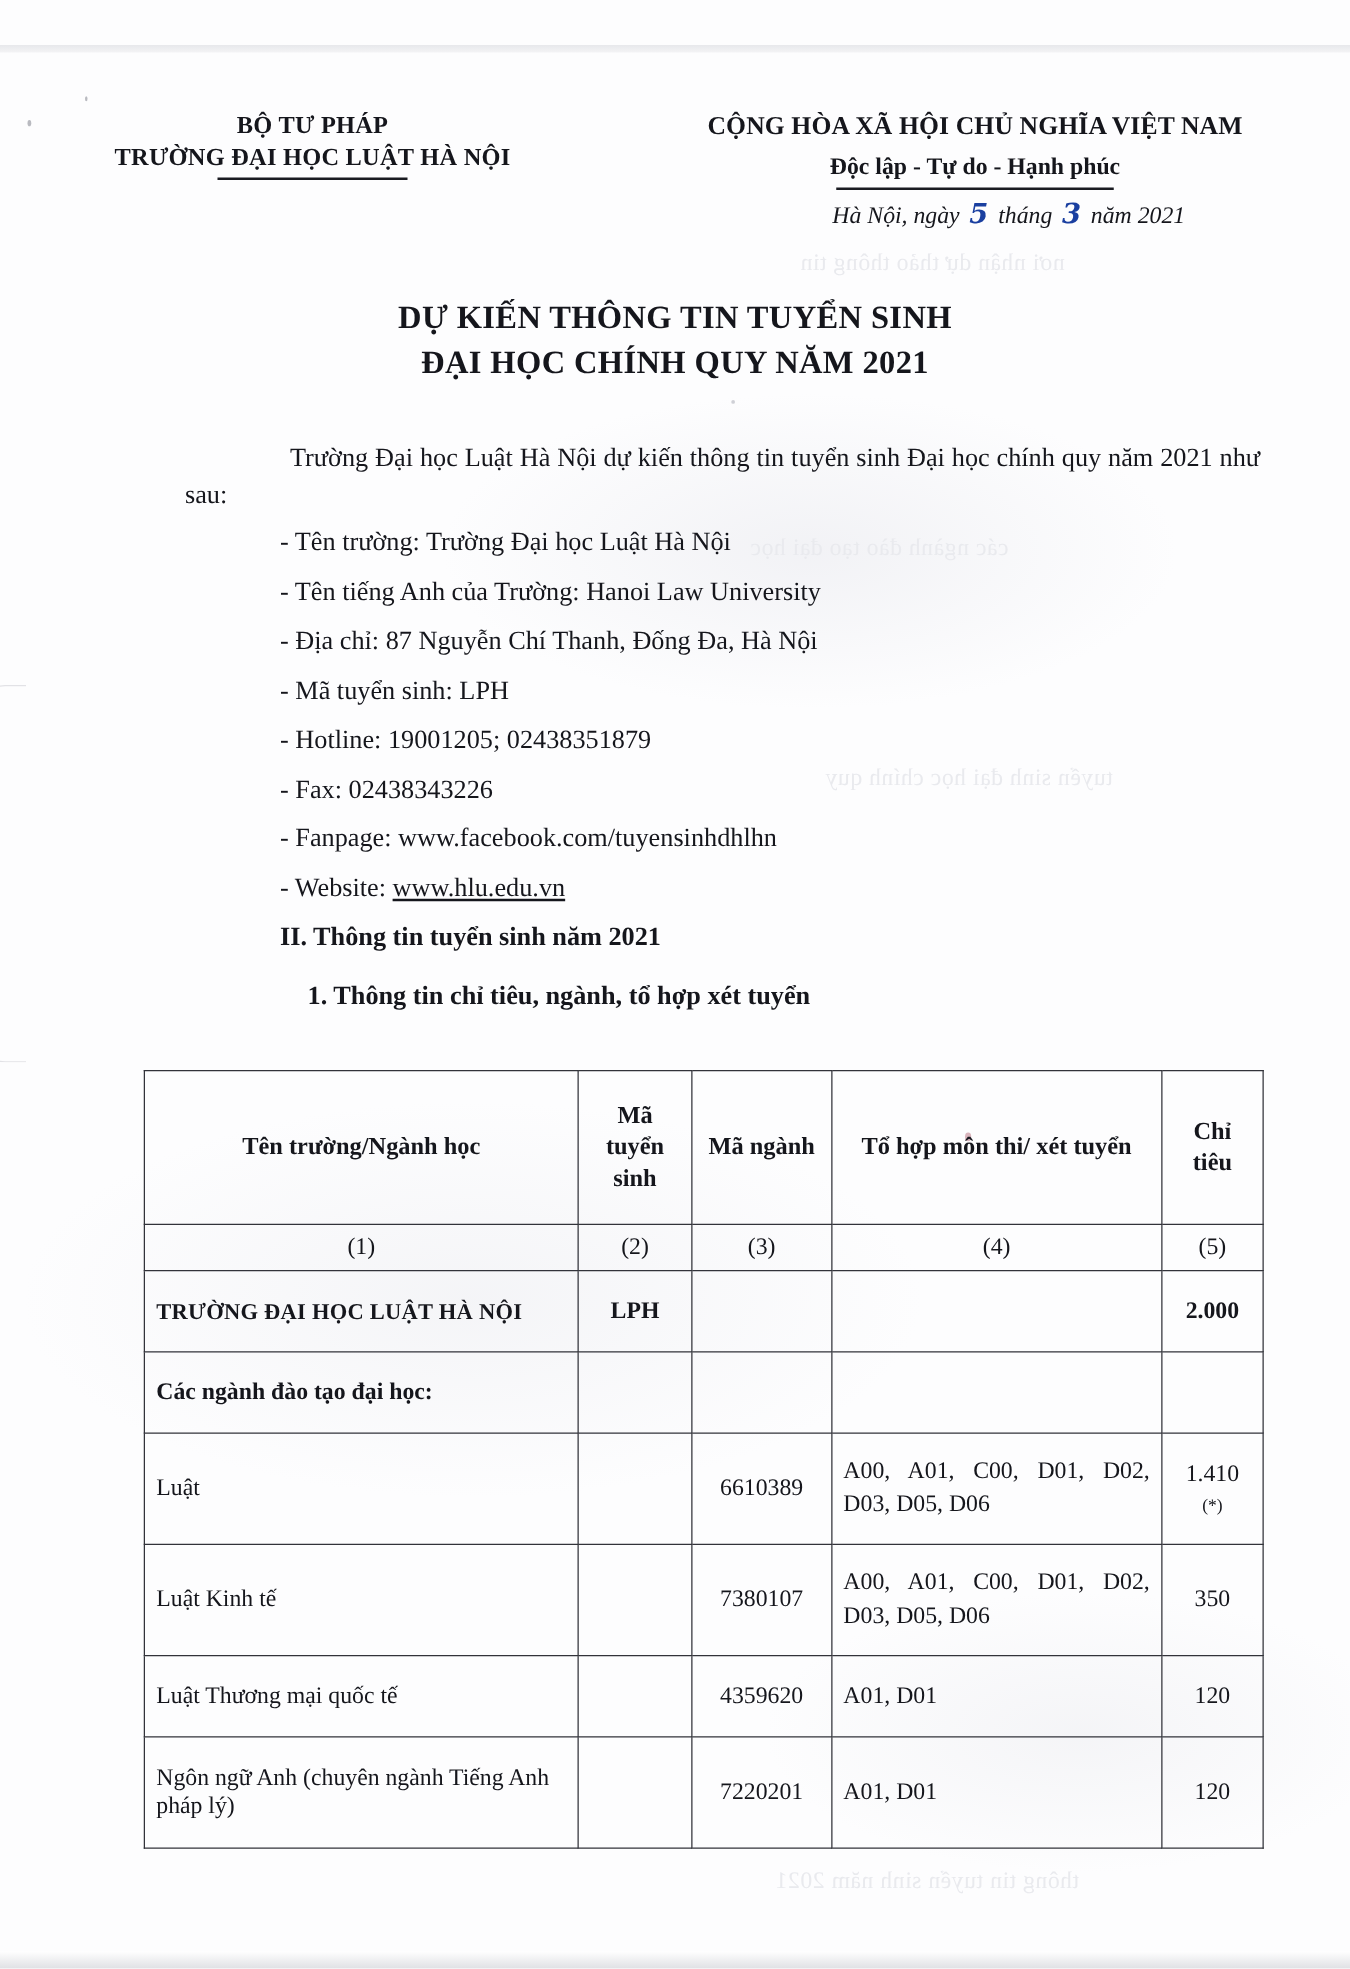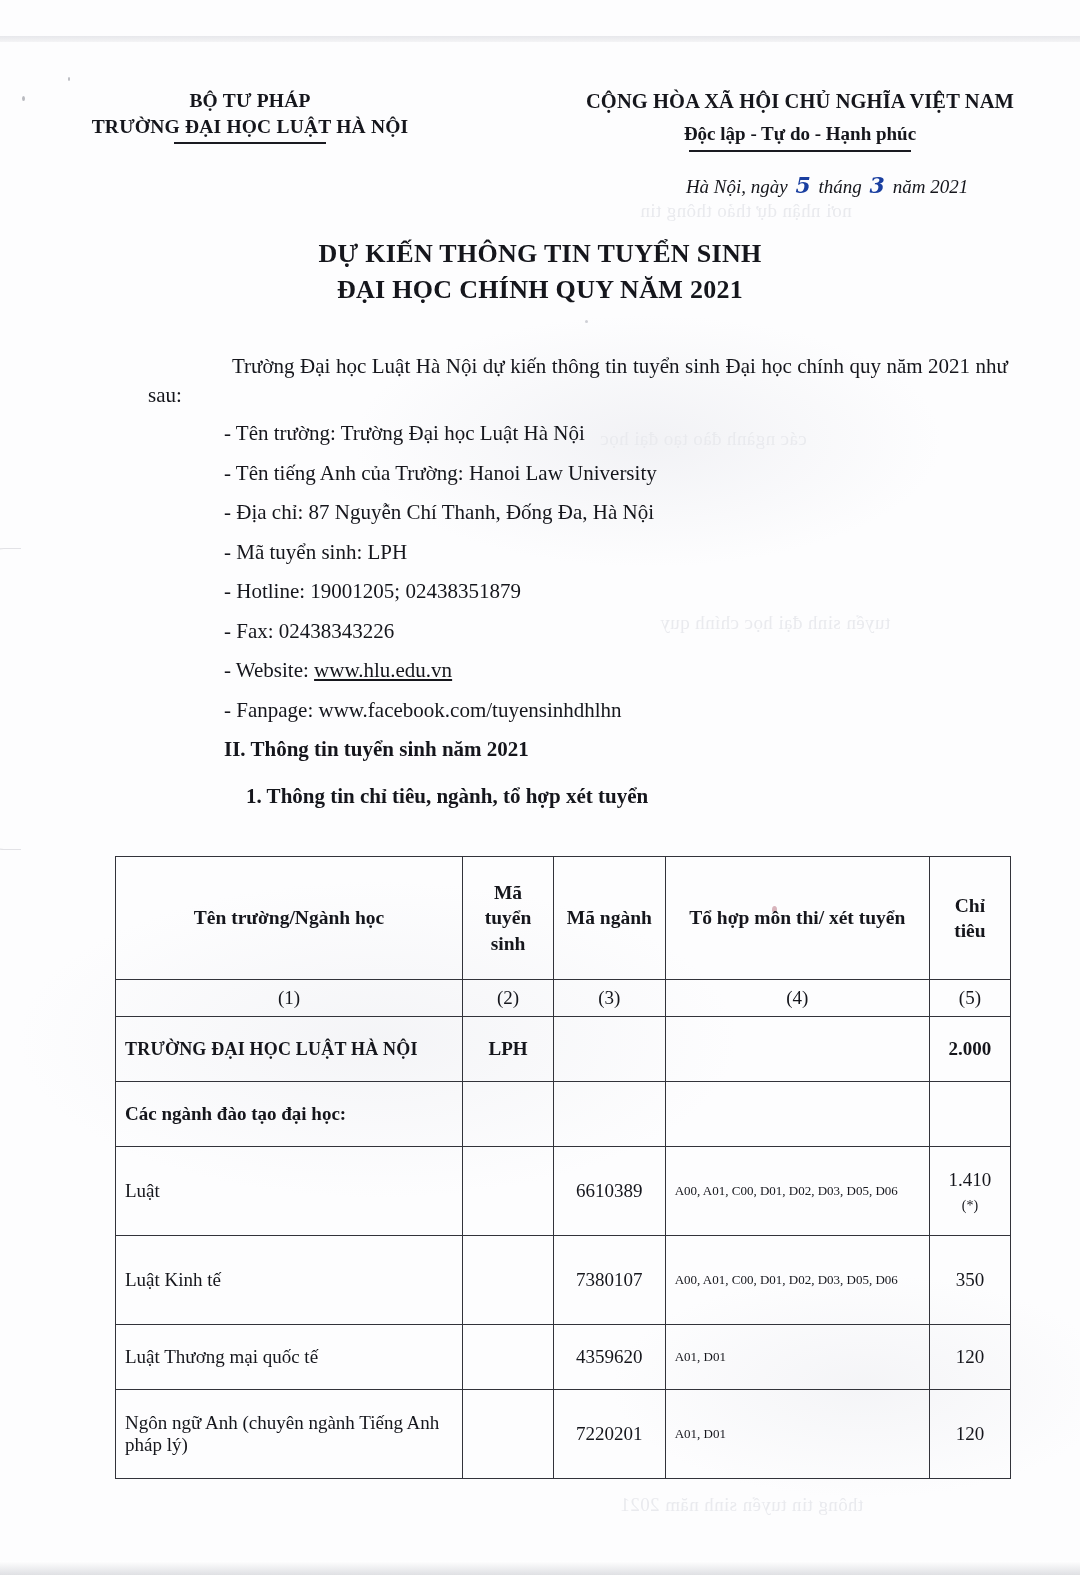--- a/index.html
+++ b/index.html
@@ -59,21 +59,20 @@
       radial-gradient(ellipse 500px 220px at 35% 66%, rgba(230,231,236,.38), rgba(255,255,255,0) 72%),
       radial-gradient(ellipse 360px 160px at 80% 88%, rgba(228,229,234,.35), rgba(255,255,255,0) 70%);
     pointer-events: none;
   }
 
   
   .hdr {
     position: absolute;
     top: 88px; left: 0; width: 1080px;
     display: flex;
-    gap: 20px;
   }
   .hdr-left {
     width: 500px;
     text-align: center;
     font-weight: bold;
     font-size: 19.5px;
     letter-spacing: .2px;
     line-height: 1.32;
   }
   .hdr-left .ul-wrap { display: inline-block; position: relative; }
@@ -100,21 +99,21 @@
     font-size: 19px;
   }
   .hdr-right .l2-wrap::after {
     content: "";
     position: absolute;
     left: 2%; right: 2%;
     bottom: -5px;
     border-bottom: 2px solid #1a1b21;
   }
   .date-line {
-    margin-top: 24px;
+    margin-top: 10px;
     font-style: italic;
     font-size: 19px;
     padding-left: 54px;
   }
   .hw {
     color: #1a3fa0;
     font-family: "DejaVu Serif", serif;
     font-style: italic;
     font-weight: bold;
     font-size: 22px;
@@ -202,21 +201,21 @@
   .ital-bold { font-weight: bold; }
   .upper-bold {
     font-weight: bold;
     font-size: 18px;
     letter-spacing: .2px;
   }
   .combo {
     text-align: justify;
     text-align-last: left;
     line-height: 1.42;
-    font-size: 13px;
+    font-size: 19px;
   }
   .quota-cell {
     text-align: center;
     line-height: 1.5;
   }
   .quota-star {
     display: block;
     font-size: 14px;
   }
   .rowtall td { height: 74px; }
@@ -281,25 +280,25 @@
   <div class="body">
     <div class="para">Trường Đại học Luật Hà Nội dự kiến thông tin tuyển sinh Đại học chính quy năm 2021 như sau:</div>
 
 
     <div class="bullet">- Tên trường: Trường Đại học Luật Hà Nội</div>
     <div class="bullet">- Tên tiếng Anh của Trường: Hanoi Law University</div>
     <div class="bullet">- Địa chỉ: 87 Nguyễn Chí Thanh, Đống Đa, Hà Nội</div>
     <div class="bullet">- Mã tuyển sinh: LPH</div>
     <div class="bullet">- Hotline: 19001205; 02438351879</div>
     <div class="bullet">- Fax: 02438343226</div>
+    <div class="bullet">- Fanpage: www.facebook.com/tuyensinhdhlhn</div>
     <div class="bullet">
       <span>- Website:</span>
       <span class="u-link">www.hlu.edu.vn</span>
     </div>
-    <div class="bullet">- Fanpage: www.facebook.com/tuyensinhdhlhn</div>
 
     <div class="sec-h">II. Thông tin tuyển sinh năm 2021</div>
     <div class="sub-h">1. Thông tin chỉ tiêu, ngành, tổ hợp xét tuyển</div>
   </div>
 
   <div class="tbl-wrap">
     <table class="adm">
       <thead>
         <tr>
           <th class="c1">Tên trường/Ngành học</th>

